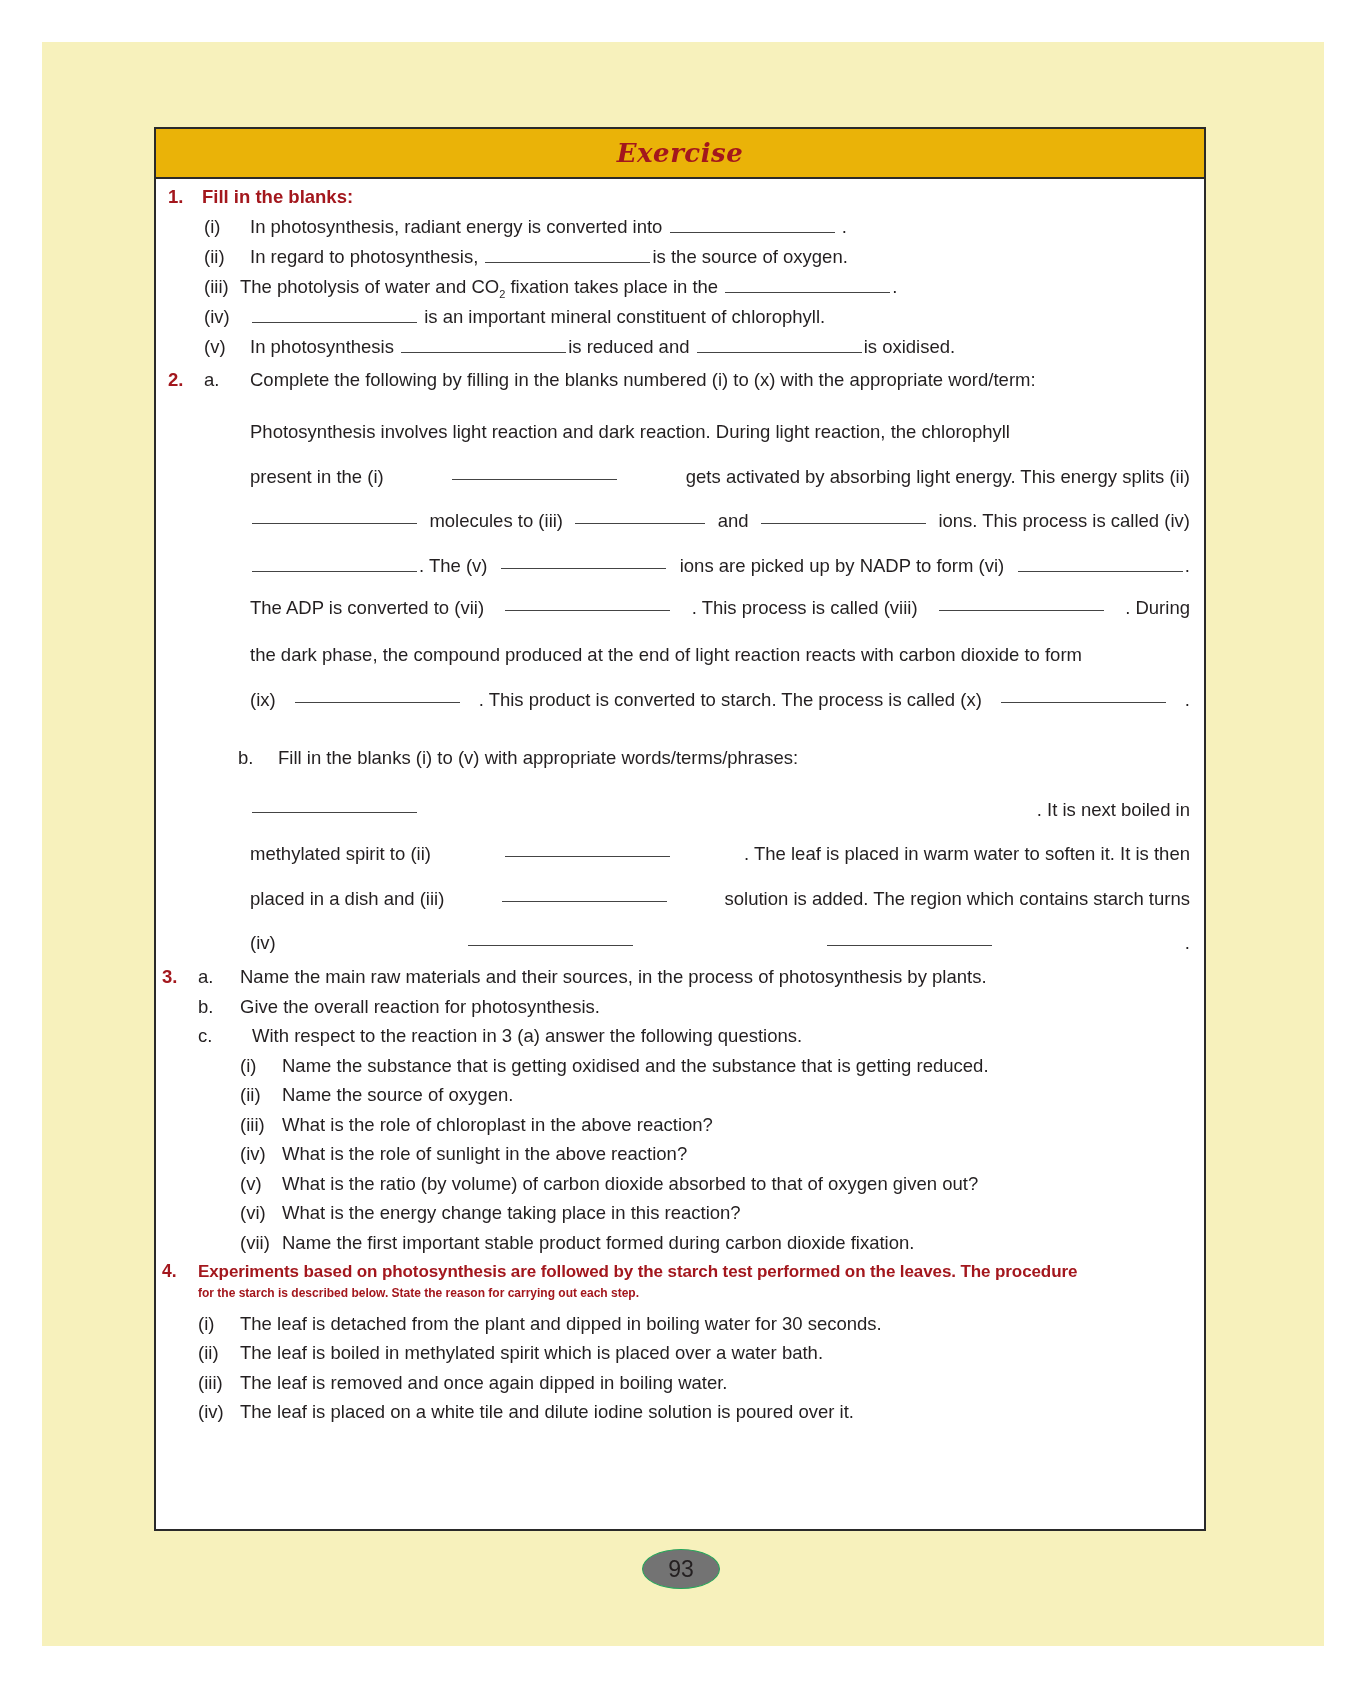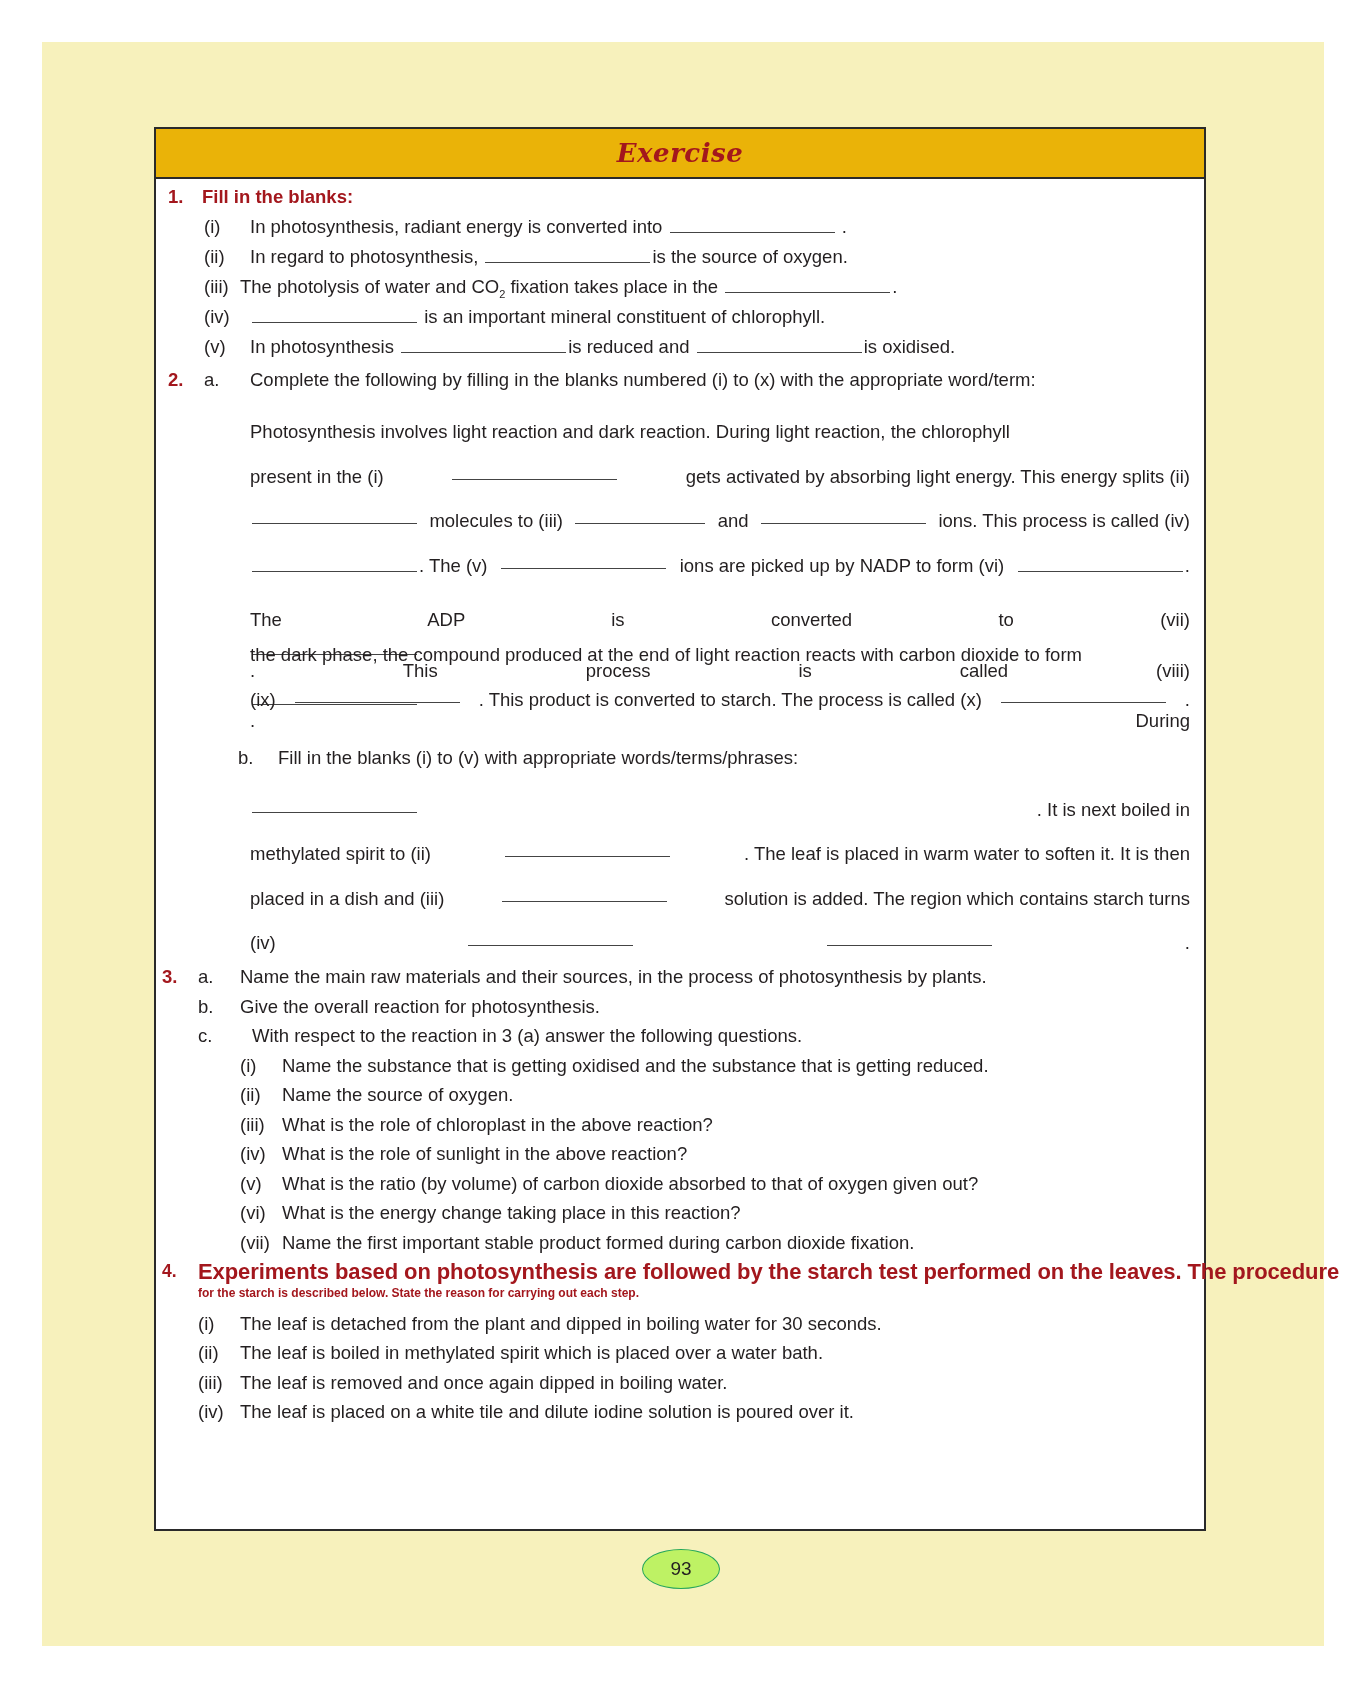--- a/index.html
+++ b/index.html
@@ -8,21 +8,21 @@
   .box { position: absolute; left: 112px; top: 85px; width: 1052px; height: 1404px; background: #ffffff; border: 2px solid #2a2a2a; box-sizing: border-box; }
   .box-header { height: 48px; background: #eab308; border-bottom: 2px solid #2a2a2a; display: flex; align-items: center; justify-content: center; }
   .box-title { font-family: "DejaVu Serif", serif; font-style: italic; font-weight: bold; font-size: 26px; color: #a3171d; letter-spacing: 0.5px; }
   .content { position: relative; font-size: 18.5px; line-height: 31.5px; }
   .red { color: #a3171d; font-weight: bold; }
   .row { position: absolute; white-space: nowrap; }
   .blank { display: inline-block; width: 165px; border-bottom: 1.5px solid #444; height: 18px; vertical-align: baseline; margin: 0 2px; }
   .blank.short { width: 130px; }
   .just { position: absolute; left: 100px; width: 940px; text-align: justify; text-align-last: justify; white-space: nowrap; display: flex; justify-content: space-between; }
   .sub { font-size: 11px; vertical-align: -5px; }
-  .page-no { position: absolute; left: 600px; top: 1507px; width: 76px; height: 38px; border: 1.5px solid #26a65b; border-radius: 50%; background: #bef264; display: flex; align-items: center; justify-content: center; font-size: 19px; color: #231f20; }
+  .page-no { position: absolute; left: 600px; top: 1507px; width: 76px; height: 38px; border: 1.5px solid #26a65b; border-radius: 50%; background: #737373; display: flex; align-items: center; justify-content: center; font-size: 23px; color: #231f20; }
 </style>
 </head>
 <body>
 
 <div class="page">
   <div class="box">
     <div class="box-header">
       <span class="box-title">Exercise</span>
     </div>
 
@@ -82,21 +82,21 @@
         <span>and</span>
         <span class="blank"></span>
         <span>ions. This process is called (iv)</span>
       </div>
       <div class="just" style="left:94px; top:371px;">
         <span><span class="blank"></span><span>. The (v)</span></span>
         <span class="blank"></span>
         <span>ions are picked up by NADP to form (vi)</span>
         <span><span class="blank"></span><span>.</span></span>
       </div>
-      <div class="just" style="left:94px; top:425px;flex-direction:column;">
+      <div class="just" style="left:94px; top:413px;">
         <span>The ADP is converted to (vii)</span>
         <span class="blank"></span>
         <span>. This process is called (viii)</span>
         <span class="blank"></span>
         <span>. During</span>
       </div>
       <div class="just" style="left:94px; top:460px;">
         <span>the dark phase, the compound produced at the end of light reaction reacts with carbon dioxide to form</span>
       </div>
       <div class="just" style="left:94px; top:505px;">
@@ -148,21 +148,21 @@
       <span class="row" style="left:84px; top:959px;">(iv)</span>
       <span class="row" style="left:126px; top:959px;">What is the role of sunlight in the above reaction?</span>
       <span class="row" style="left:84px; top:989px;">(v)</span>
       <span class="row" style="left:126px; top:989px;">What is the ratio (by volume) of carbon dioxide absorbed to that of oxygen given out?</span>
       <span class="row" style="left:84px; top:1018px;">(vi)</span>
       <span class="row" style="left:126px; top:1018px;">What is the energy change taking place in this reaction?</span>
       <span class="row" style="left:84px; top:1048px;">(vii)</span>
       <span class="row" style="left:126px; top:1048px;">Name the first important stable product formed during carbon dioxide fixation.</span>
 
       <span class="row red" style="left:6px; top:1077px; font-size:17.5px;">4.</span>
-      <span class="row red" style="left:42px; top:1077px; font-size:22px; letter-spacing:-0.1px;">Experiments based on photosynthesis are followed by the starch test performed on the leaves. The procedure</span>
+      <span class="row red" style="left:42px; top:1077px; font-size:17px; letter-spacing:-0.1px;">Experiments based on photosynthesis are followed by the starch test performed on the leaves. The procedure</span>
       <span class="row red" style="left:42px; top:1099px; font-size:12px;">for the starch is described below. State the reason for carrying out each step.</span>
 
       <span class="row" style="left:42px; top:1129px;">(i)</span>
       <span class="row" style="left:84px; top:1129px;">The leaf is detached from the plant and dipped in boiling water for 30 seconds.</span>
       <span class="row" style="left:42px; top:1158px;">(ii)</span>
       <span class="row" style="left:84px; top:1158px;">The leaf is boiled in methylated spirit which is placed over a water bath.</span>
       <span class="row" style="left:42px; top:1188px;">(iii)</span>
       <span class="row" style="left:84px; top:1188px;">The leaf is removed and once again dipped in boiling water.</span>
       <span class="row" style="left:42px; top:1217px;">(iv)</span>
       <span class="row" style="left:84px; top:1217px;">The leaf is placed on a white tile and dilute iodine solution is poured over it.</span>

